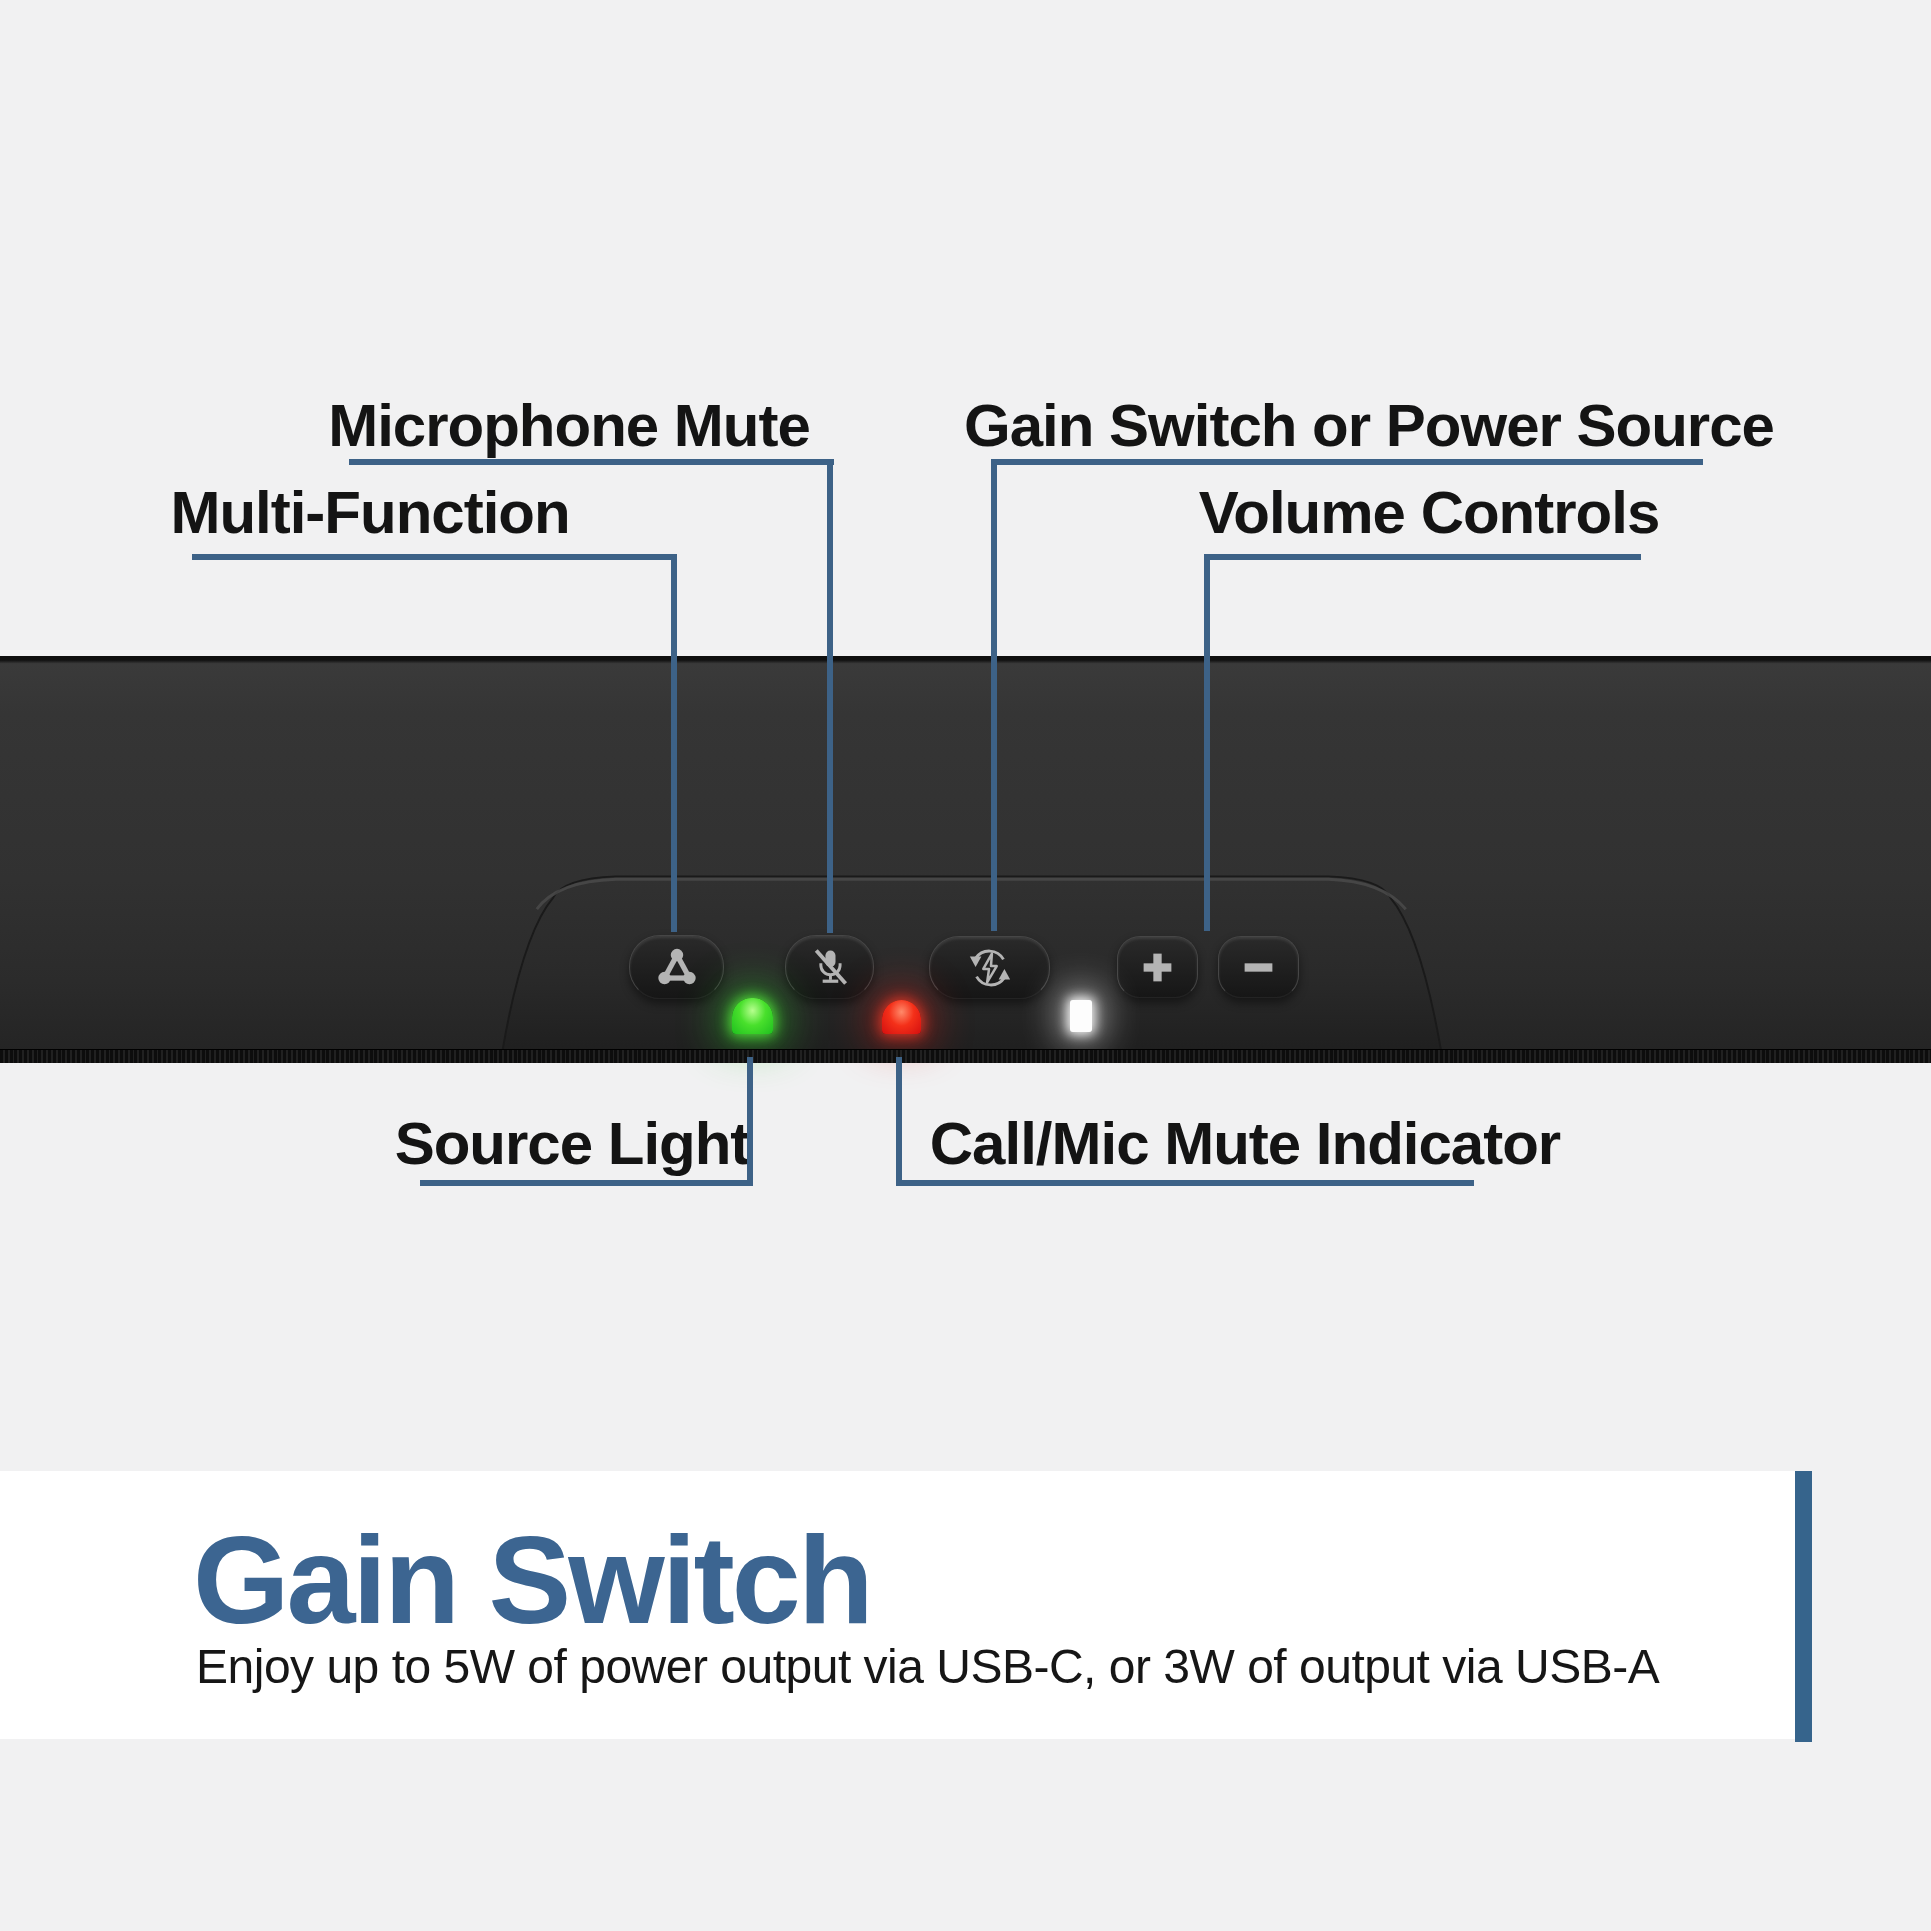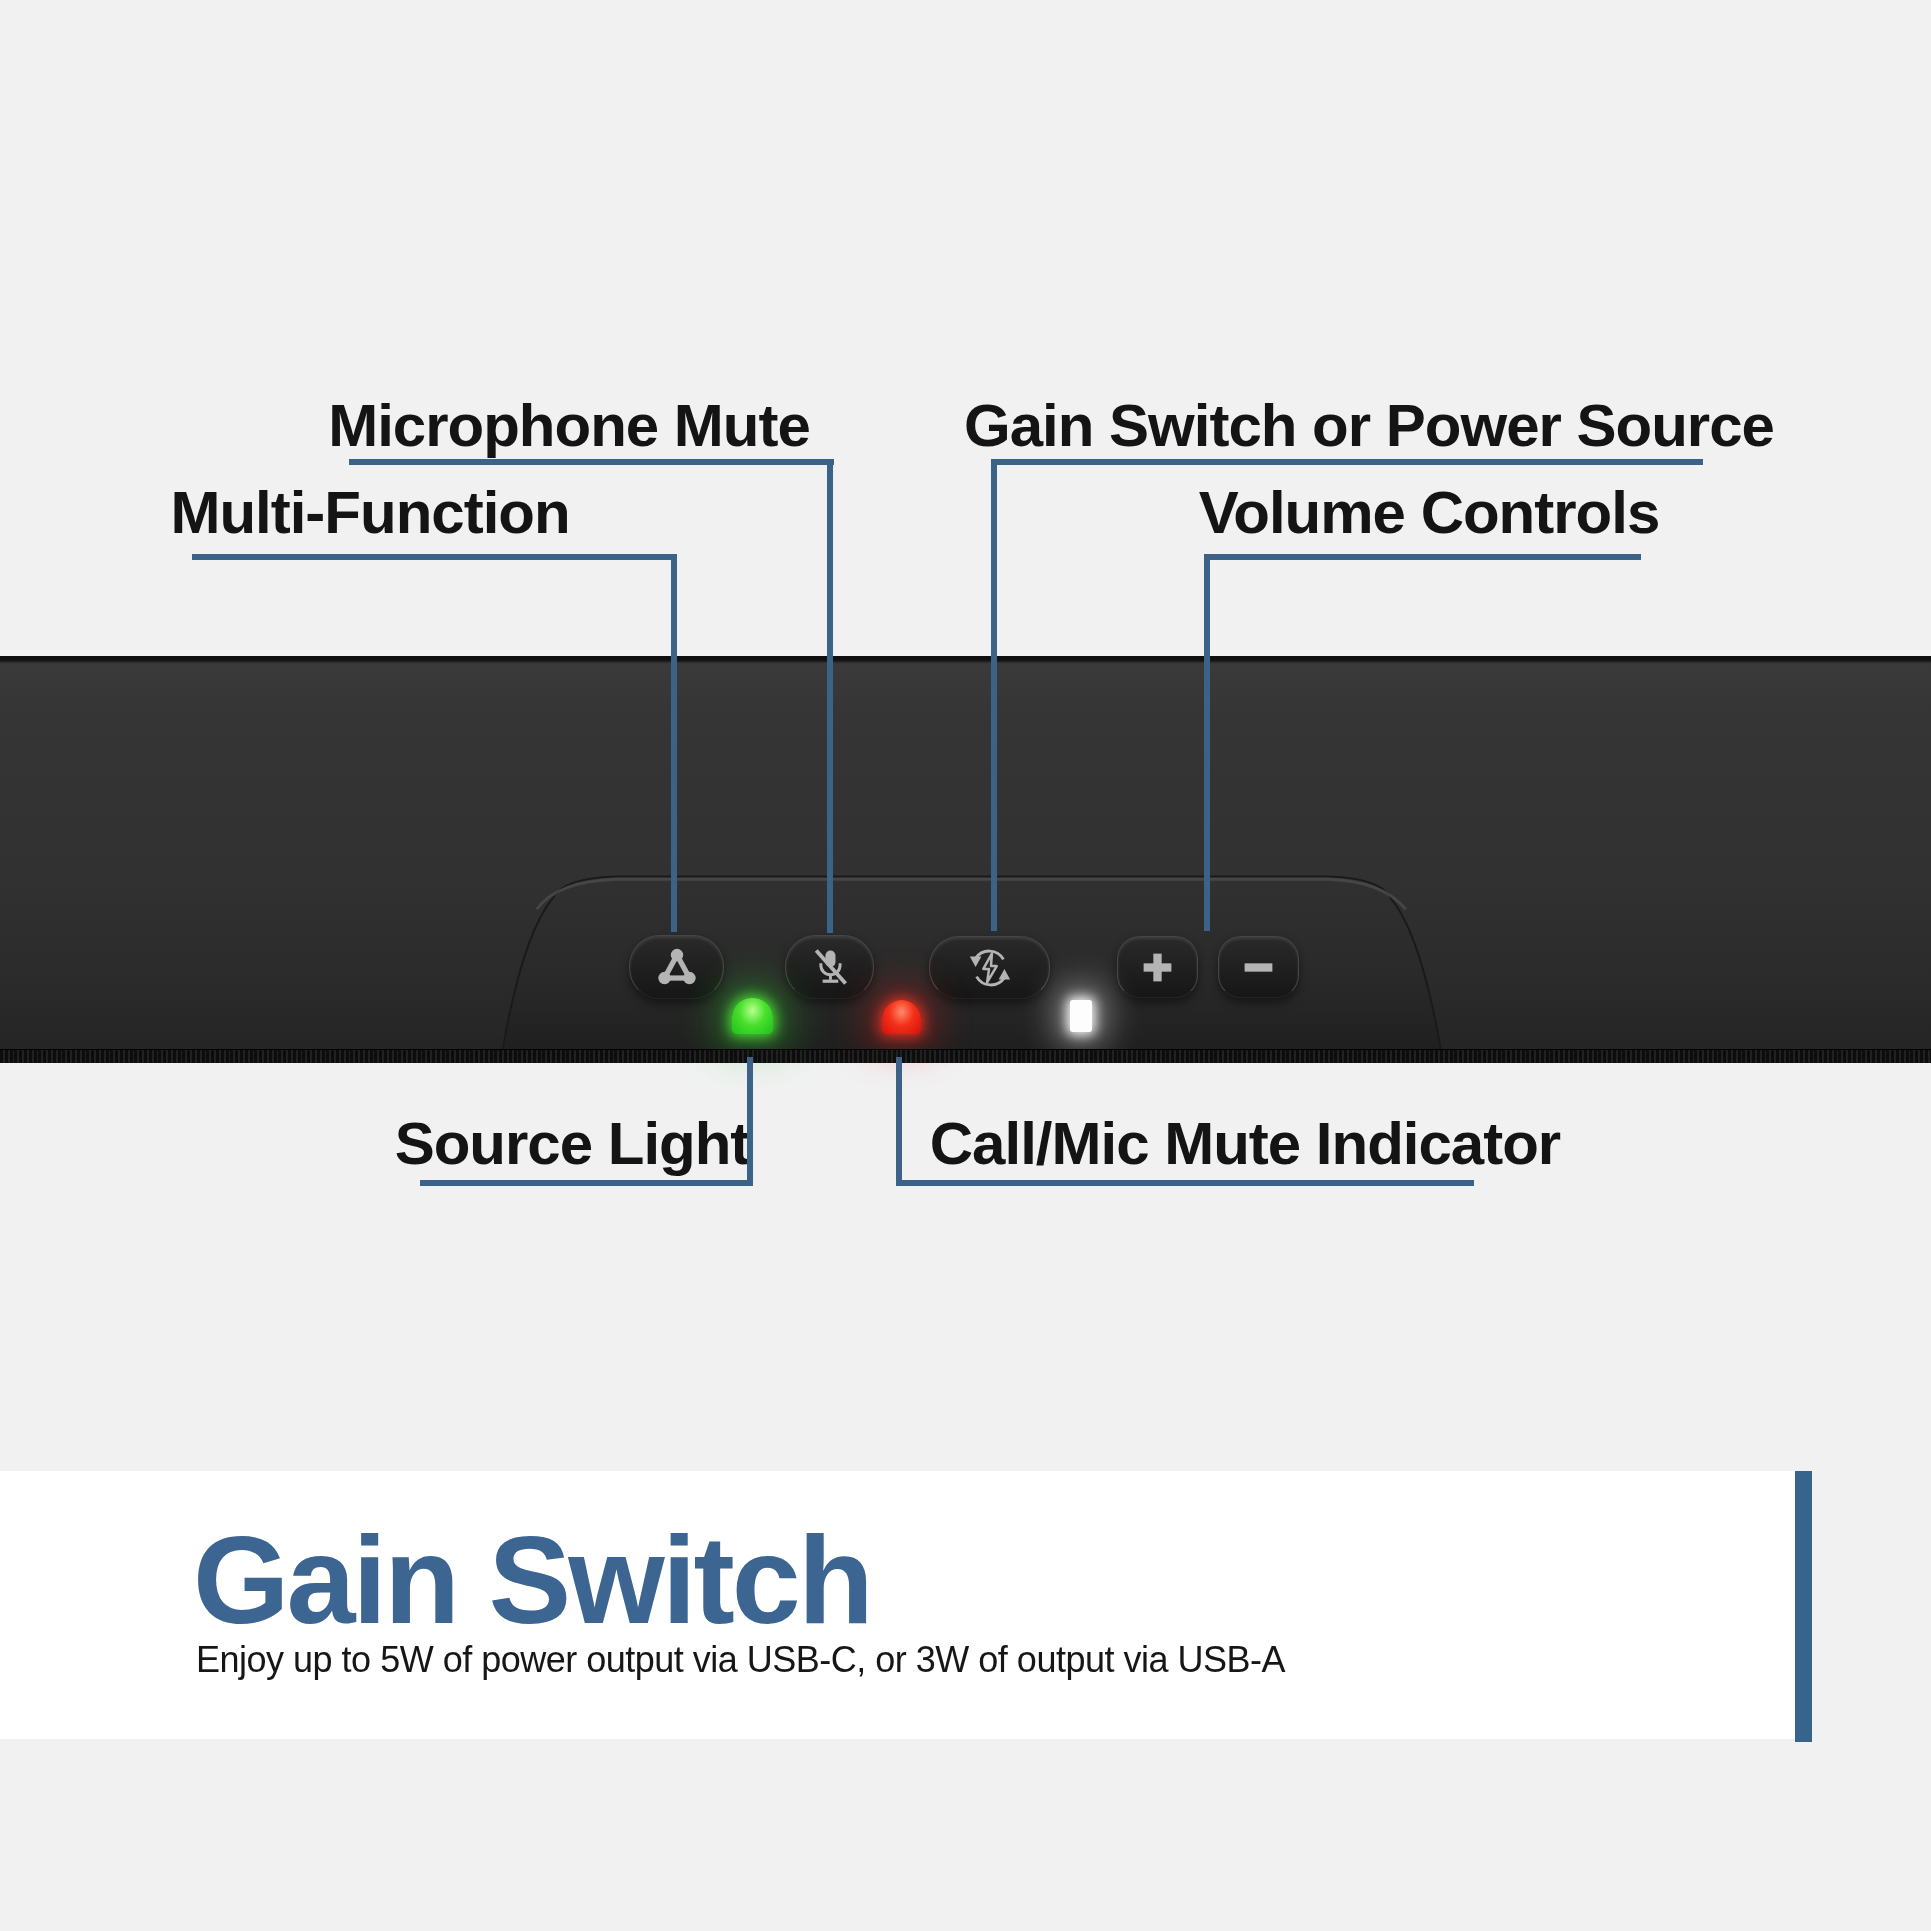--- a/index.html
+++ b/index.html
@@ -33,21 +33,21 @@
   .led-red{background:radial-gradient(ellipse at 50% 35%,#ff8a6a 0%,#f43019 45%,#d40f0f 100%);
     box-shadow:0 0 13.5px 1.9px rgba(255,60,40,.8), 0 0 39px 12.6px rgba(235,30,25,.42);}
   .led-white{background:#fdfdfd;border-radius:2.9px;
     box-shadow:0 0 11.6px 2.9px rgba(255,255,255,.95), 0 0 35px 11.6px rgba(255,255,255,.5);}
 
   
   .feature-card{left:0;top:1471px;width:1795px;height:268px;background:#ffffff;}
   .accent-bar{left:1795px;top:1471px;width:17.4px;height:271px;background:#36648c;}
   .feature-heading{left:193px;top:1502px;font-size:124px;font-weight:bold;letter-spacing:-2.9px;
     color:#3c6591;line-height:1;white-space:nowrap;margin-top:16px;}
-  .feature-desc{left:196px;top:1639px;font-size:36px;letter-spacing:-0.5px;color:#161616;
+  .feature-desc{left:196px;top:1639px;font-size:48px;letter-spacing:-0.5px;color:#161616;
     line-height:1.15;white-space:nowrap;}
 </style>
 </head>
 <body>
 
 <div class="canvas">
 
 
   <div class="abs callout-label" style="left:569px;top:396px;">Microphone Mute</div>
   <div class="abs callout-label" style="left:370px;top:483px;">Multi-Function</div>

